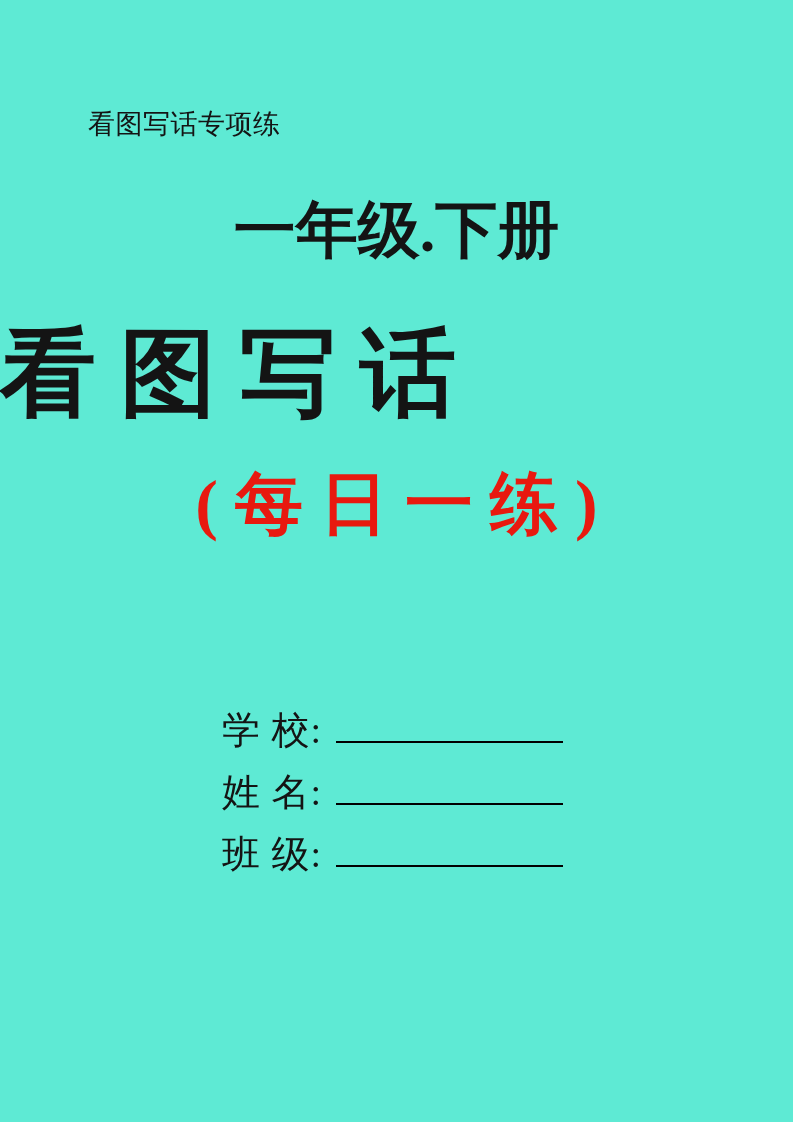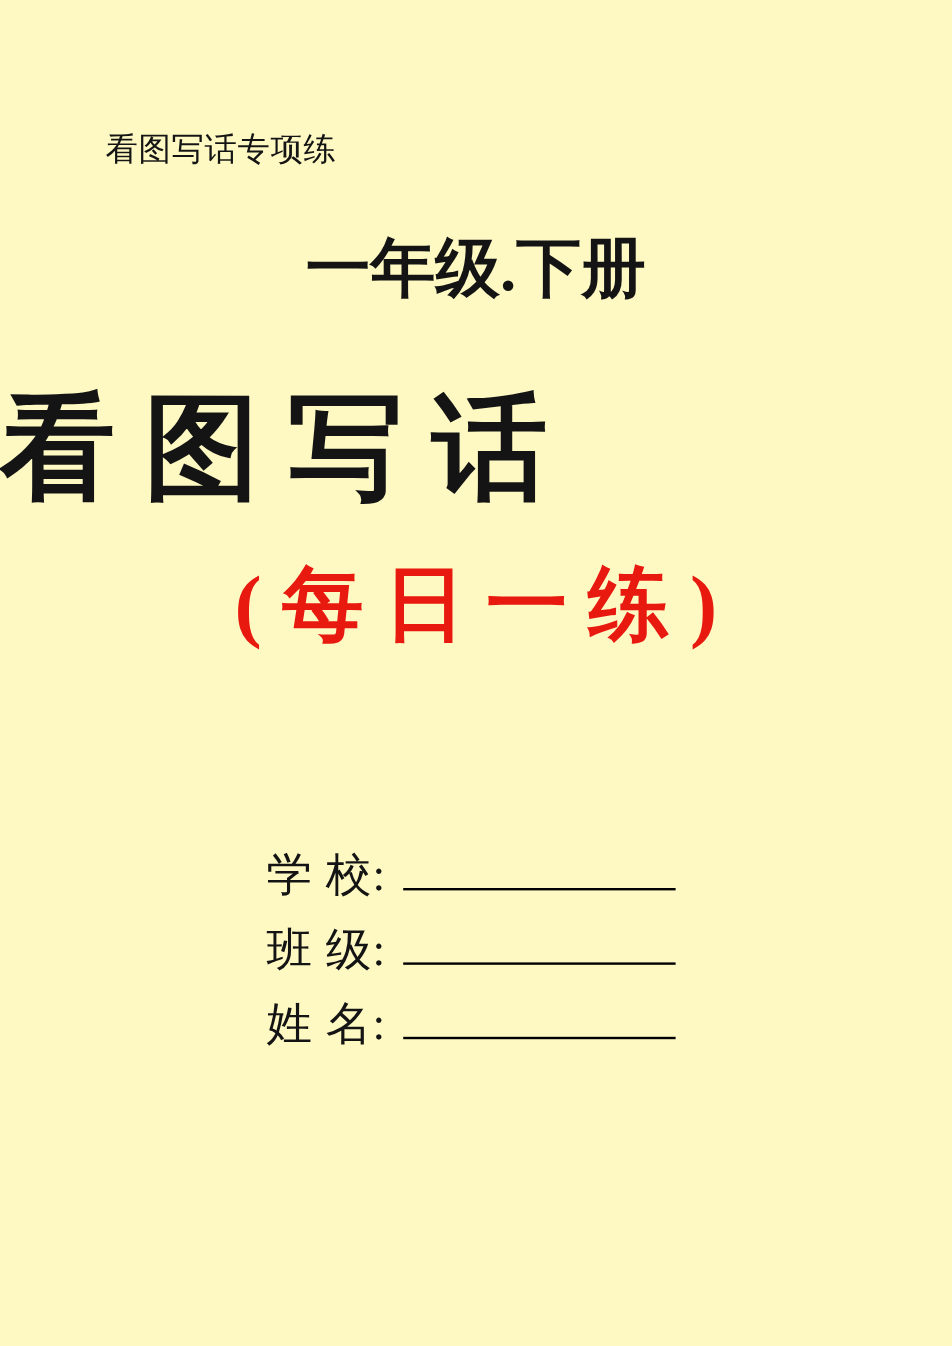--- a/index.html
+++ b/index.html
@@ -24,21 +24,21 @@
     font-weight: 400;
     letter-spacing: 0.5px;
     white-space: nowrap;
   }
   .grade-line {
     position: absolute;
     top: 188px;
     left: 0;
     width: 100%;
     text-align: center;
-    font-size: 54px;
+    font-size: 62px;
     font-weight: 700;
     white-space: nowrap;
   }
   .main-title {
     position: absolute;
     top: 310px;
     left: 0;
     width: 100%;
     text-align: left;
     font-size: 96px;
@@ -79,39 +79,39 @@
     width: 227px;
     height: 0;
     margin-left: 14px;
     border-bottom: 2.5px solid #000000;
     vertical-align: baseline;
   }
 </style>
 </head>
 <body>
 
-<div class="page" style="background: #fef9c3; color: rgb(20, 20, 20);">
+<div class="page" style="background: #5eead4; color: rgb(20, 20, 20);">
 
   <div class="doc-header">看图写话专项练</div>
 
   <div class="grade-line">一年级.下册</div>
 
   <div class="main-title">看 图 写 话</div>
 
   <div class="red-subtitle" style="color: rgb(232, 25, 15);">( 每 日 一 练 )</div>
 
   <div class="form-block">
 
     <div class="form-row">
       <span class="form-label">学 校:</span><span class="blank-line" style="border-bottom-color: rgb(0, 0, 0);"></span>
     </div>
 
     <div class="form-row">
-      <span class="form-label">班 级:</span><span class="blank-line" style="border-bottom-color: rgb(0, 0, 0);"></span>
+      <span class="form-label">姓 名:</span><span class="blank-line" style="border-bottom-color: rgb(0, 0, 0);"></span>
     </div>
 
     <div class="form-row">
-      <span class="form-label">姓 名:</span><span class="blank-line" style="border-bottom-color: rgb(0, 0, 0);"></span>
+      <span class="form-label">班 级:</span><span class="blank-line" style="border-bottom-color: rgb(0, 0, 0);"></span>
     </div>
 
   </div>
 
 </div>
 
 </body></html>

